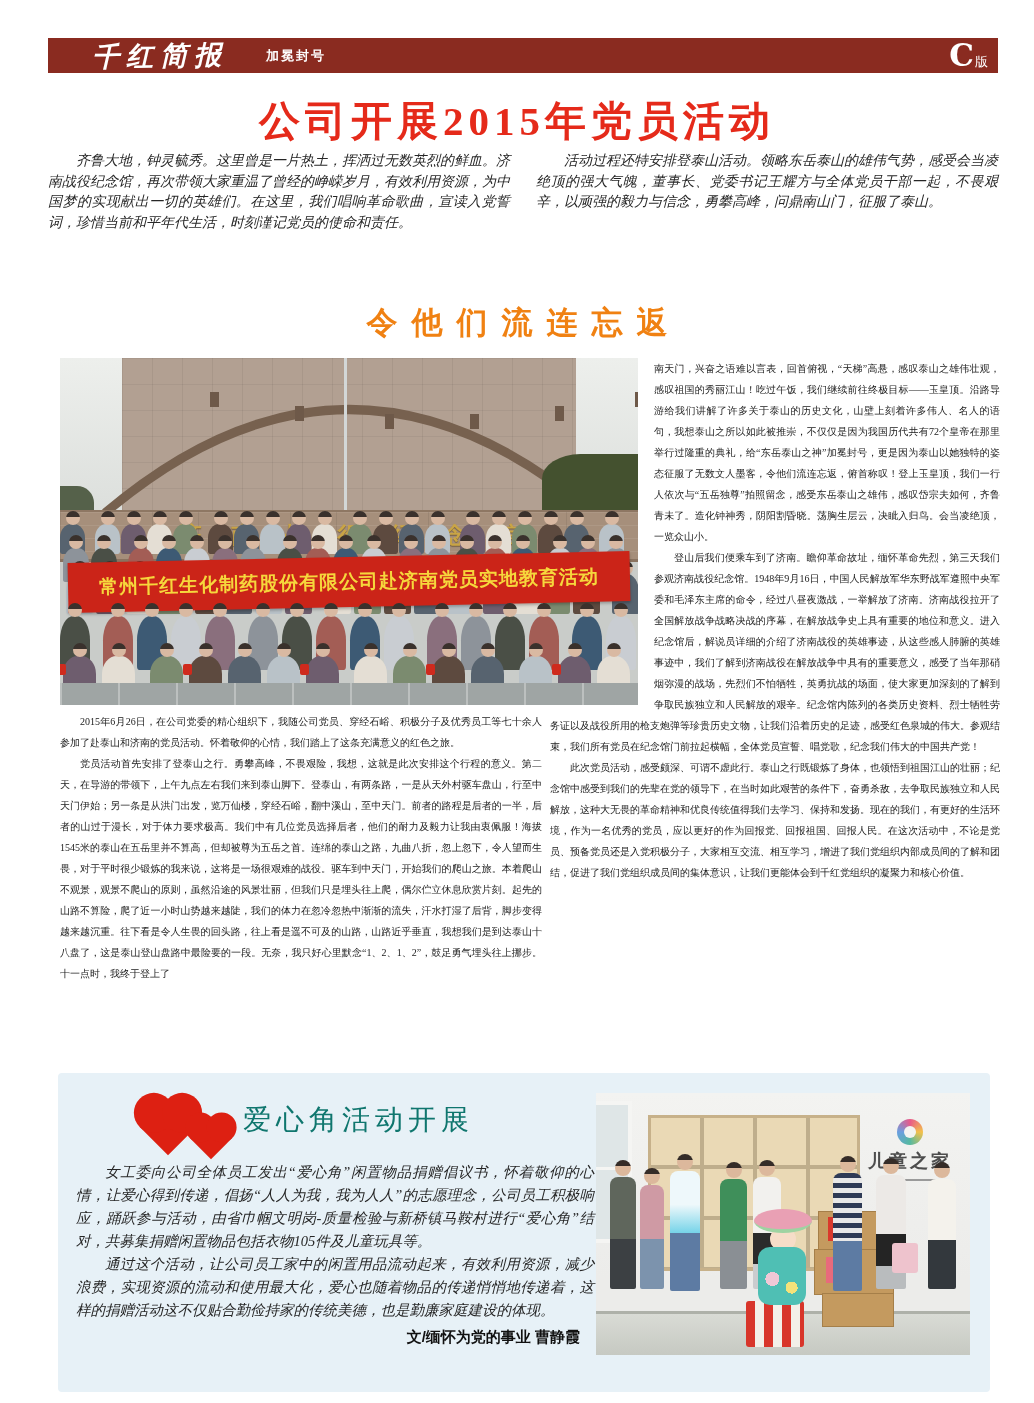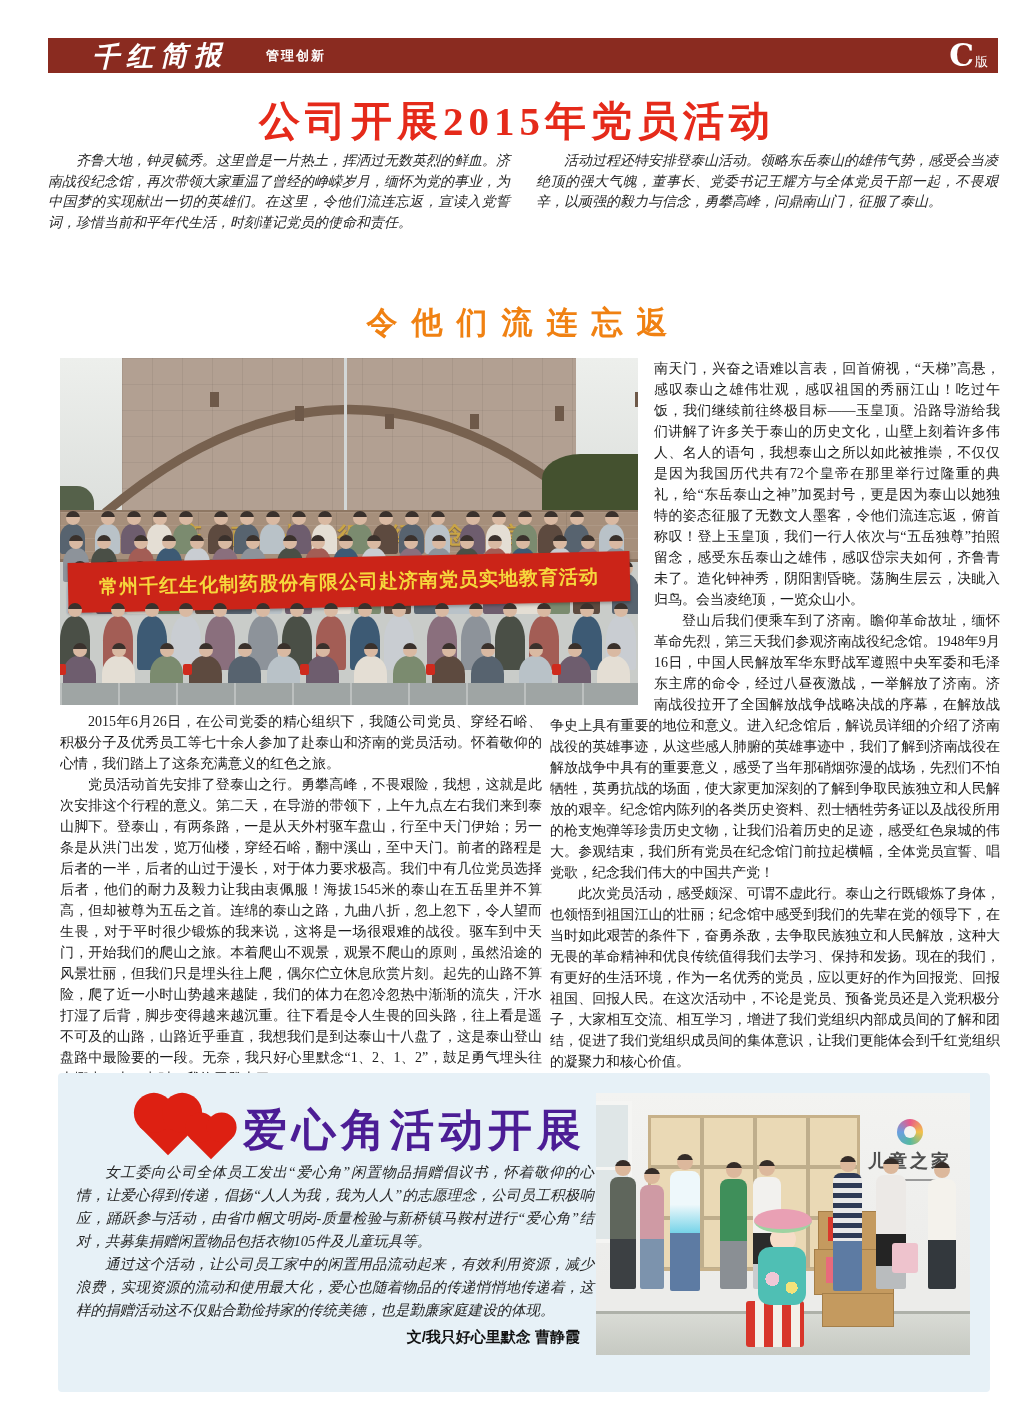--- a/index.html
+++ b/index.html
@@ -33,21 +33,21 @@
   
   .sub-title { position:absolute; left:0; top:302px; width:100%; text-align:center;
                font-family:"Liberation Sans", sans-serif; font-size:31px; font-weight:bold;
                color:#f08112; letter-spacing:14px; text-indent:14px; }
 
   
   .article { position:absolute; left:60px; top:358px; width:940px; height:716px; overflow:hidden; }
   .article-cols { display:flex; }
   .col1 { width:482px; padding-top:353px; }
   .col2 { width:450px; margin-left:8px; }
-  .article p { font-size:14px; line-height:21px; text-align:justify; color:#1b1b1b; }
+  .article p { font-size:10px; line-height:21px; text-align:justify; color:#1b1b1b; }
   .indent { text-indent:2em; }
   .photo-spacer { float:left; width:104px; height:351px; }
 
   
   .photo1 { position:absolute; left:0; top:0; width:578px; height:347px; overflow:hidden;
             background:linear-gradient(180deg,#edefec 0%,#dcdfdc 45%,#c9ccc9 60%); }
   .p1-building { position:absolute; left:62px; right:62px; top:0; height:156px; background:#b2a092;
                  background-image:repeating-linear-gradient(90deg, rgba(0,0,0,0.06) 0 1px, transparent 1px 30px),
                                   repeating-linear-gradient(180deg, rgba(0,0,0,0.05) 0 1px, transparent 1px 26px); }
   .p1-arc { position:absolute; left:0; top:0; }
@@ -79,21 +79,21 @@
   .red-flag { position:absolute; width:9px; height:11px; background:#cf2a1d; z-index:7; border-radius:2px; }
 
   
   .love-box { position:absolute; left:58px; top:1073px; width:932px; height:319px; background:#e7f1f7; border-radius:4px; }
   .heart { position:absolute; background:#dd2012; transform:rotate(-45deg); }
   .heart::before, .heart::after { content:''; position:absolute; width:100%; height:100%;
                                   border-radius:50%; background:#dd2012; }
   .heart::before { top:-50%; left:0; }
   .heart::after  { left:50%; top:0; }
   .love-title { position:absolute; left:185px; top:28px; font-family:"Liberation Sans", sans-serif;
-                font-size:44px; font-weight:bold; color:#4c1d95; letter-spacing:5px; }
+                font-size:28px; font-weight:normal; color:#0f766e; letter-spacing:5px; }
   .love-text { position:absolute; left:18px; top:88px; width:518px; }
   .love-text p { font-size:14.5px; line-height:23px; text-align:justify; text-indent:2em;
                  font-style:italic; color:#262626; }
   .love-byline { font-family:"Liberation Sans", sans-serif; font-weight:bold; font-size:15px;
                  text-align:right; padding-right:14px; margin-top:6px; color:#111; font-style:normal; }
 
   
   .photo2 { position:absolute; right:20px; top:20px; width:374px; height:262px; overflow:hidden;
             background:linear-gradient(180deg,#f3f3f1 0%,#ececea 70%); }
   .p2-floor { position:absolute; left:0; bottom:0; width:100%; height:44px;
@@ -129,32 +129,32 @@
             background:repeating-linear-gradient(90deg,#d8352a 0 9px,#f3efe8 9px 18px); }
   .p2-bag2 { position:absolute; width:26px; height:30px; background:#eec3cd; z-index:5; border-radius:3px; }
 </style>
 </head>
 <body>
 
 <div class="page">
 
   <div class="masthead-bar">
     <div class="masthead-title">千红简报</div>
-    <div class="masthead-section">管理创新</div>
+    <div class="masthead-section">加冕封号</div>
     <div class="edition">
       <span class="edition-letter">C</span>
       <span class="edition-suffix">版</span>
     </div>
   </div>
 
   <div class="main-title">公司开展2015年党员活动</div>
 
   <div class="intro">
     <div class="intro-col">
-      <p>齐鲁大地，钟灵毓秀。这里曾是一片热土，挥洒过无数英烈的鲜血。济南战役纪念馆，再次带领大家重温了曾经的峥嵘岁月，缅怀为党的事业，为中国梦的实现献出一切的英雄们。在这里，令他们流连忘返，宣读入党誓词，珍惜当前和平年代生活，时刻谨记党员的使命和责任。</p>
+      <p>齐鲁大地，钟灵毓秀。这里曾是一片热土，挥洒过无数英烈的鲜血。济南战役纪念馆，再次带领大家重温了曾经的峥嵘岁月，有效利用资源，为中国梦的实现献出一切的英雄们。在这里，我们唱响革命歌曲，宣读入党誓词，珍惜当前和平年代生活，时刻谨记党员的使命和责任。</p>
     </div>
     <div class="intro-col">
       <p>活动过程还特安排登泰山活动。领略东岳泰山的雄伟气势，感受会当凌绝顶的强大气魄，董事长、党委书记王耀方与全体党员干部一起，不畏艰辛，以顽强的毅力与信念，勇攀高峰，问鼎南山门，征服了泰山。</p>
     </div>
   </div>
 
   <div class="sub-title">令他们流连忘返</div>
 
   <div class="article">
 
@@ -286,21 +286,21 @@
   <div class="love-box">
     <div>
       <div class="heart" style="left:90px; top:34px; width:40px; height:40px;"></div>
       <div class="heart" style="left:138px; top:50px; width:30px; height:30px;"></div>
     </div>
     <div class="love-title">爱心角活动开展</div>
 
     <div class="love-text">
       <p>女工委向公司全体员工发出“爱心角”闲置物品捐赠倡议书，怀着敬仰的心情，让爱心得到传递，倡扬“人人为我，我为人人”的志愿理念，公司员工积极响应，踊跃参与活动，由省巾帼文明岗-质量检验与新桥镇马鞍村进行“爱心角”结对，共募集捐赠闲置物品包括衣物105件及儿童玩具等。</p>
       <p>通过这个活动，让公司员工家中的闲置用品流动起来，有效利用资源，减少浪费，实现资源的流动和使用最大化，爱心也随着物品的传递悄悄地传递着，这样的捐赠活动这不仅贴合勤俭持家的传统美德，也是勤廉家庭建设的体现。</p>
-      <div class="love-byline">文/我只好心里默念 曹静霞</div>
+      <div class="love-byline">文/缅怀为党的事业 曹静霞</div>
     </div>
 
     <div class="photo2">
       <div class="p2-window"></div>
       <div class="p2-shelf"></div>
       <div class="p2-sign">
         <div class="p2-logo"></div>
         <div class="p2-sign-text">儿童之家</div>
         <div class="p2-sign-rule"></div>
       </div>

